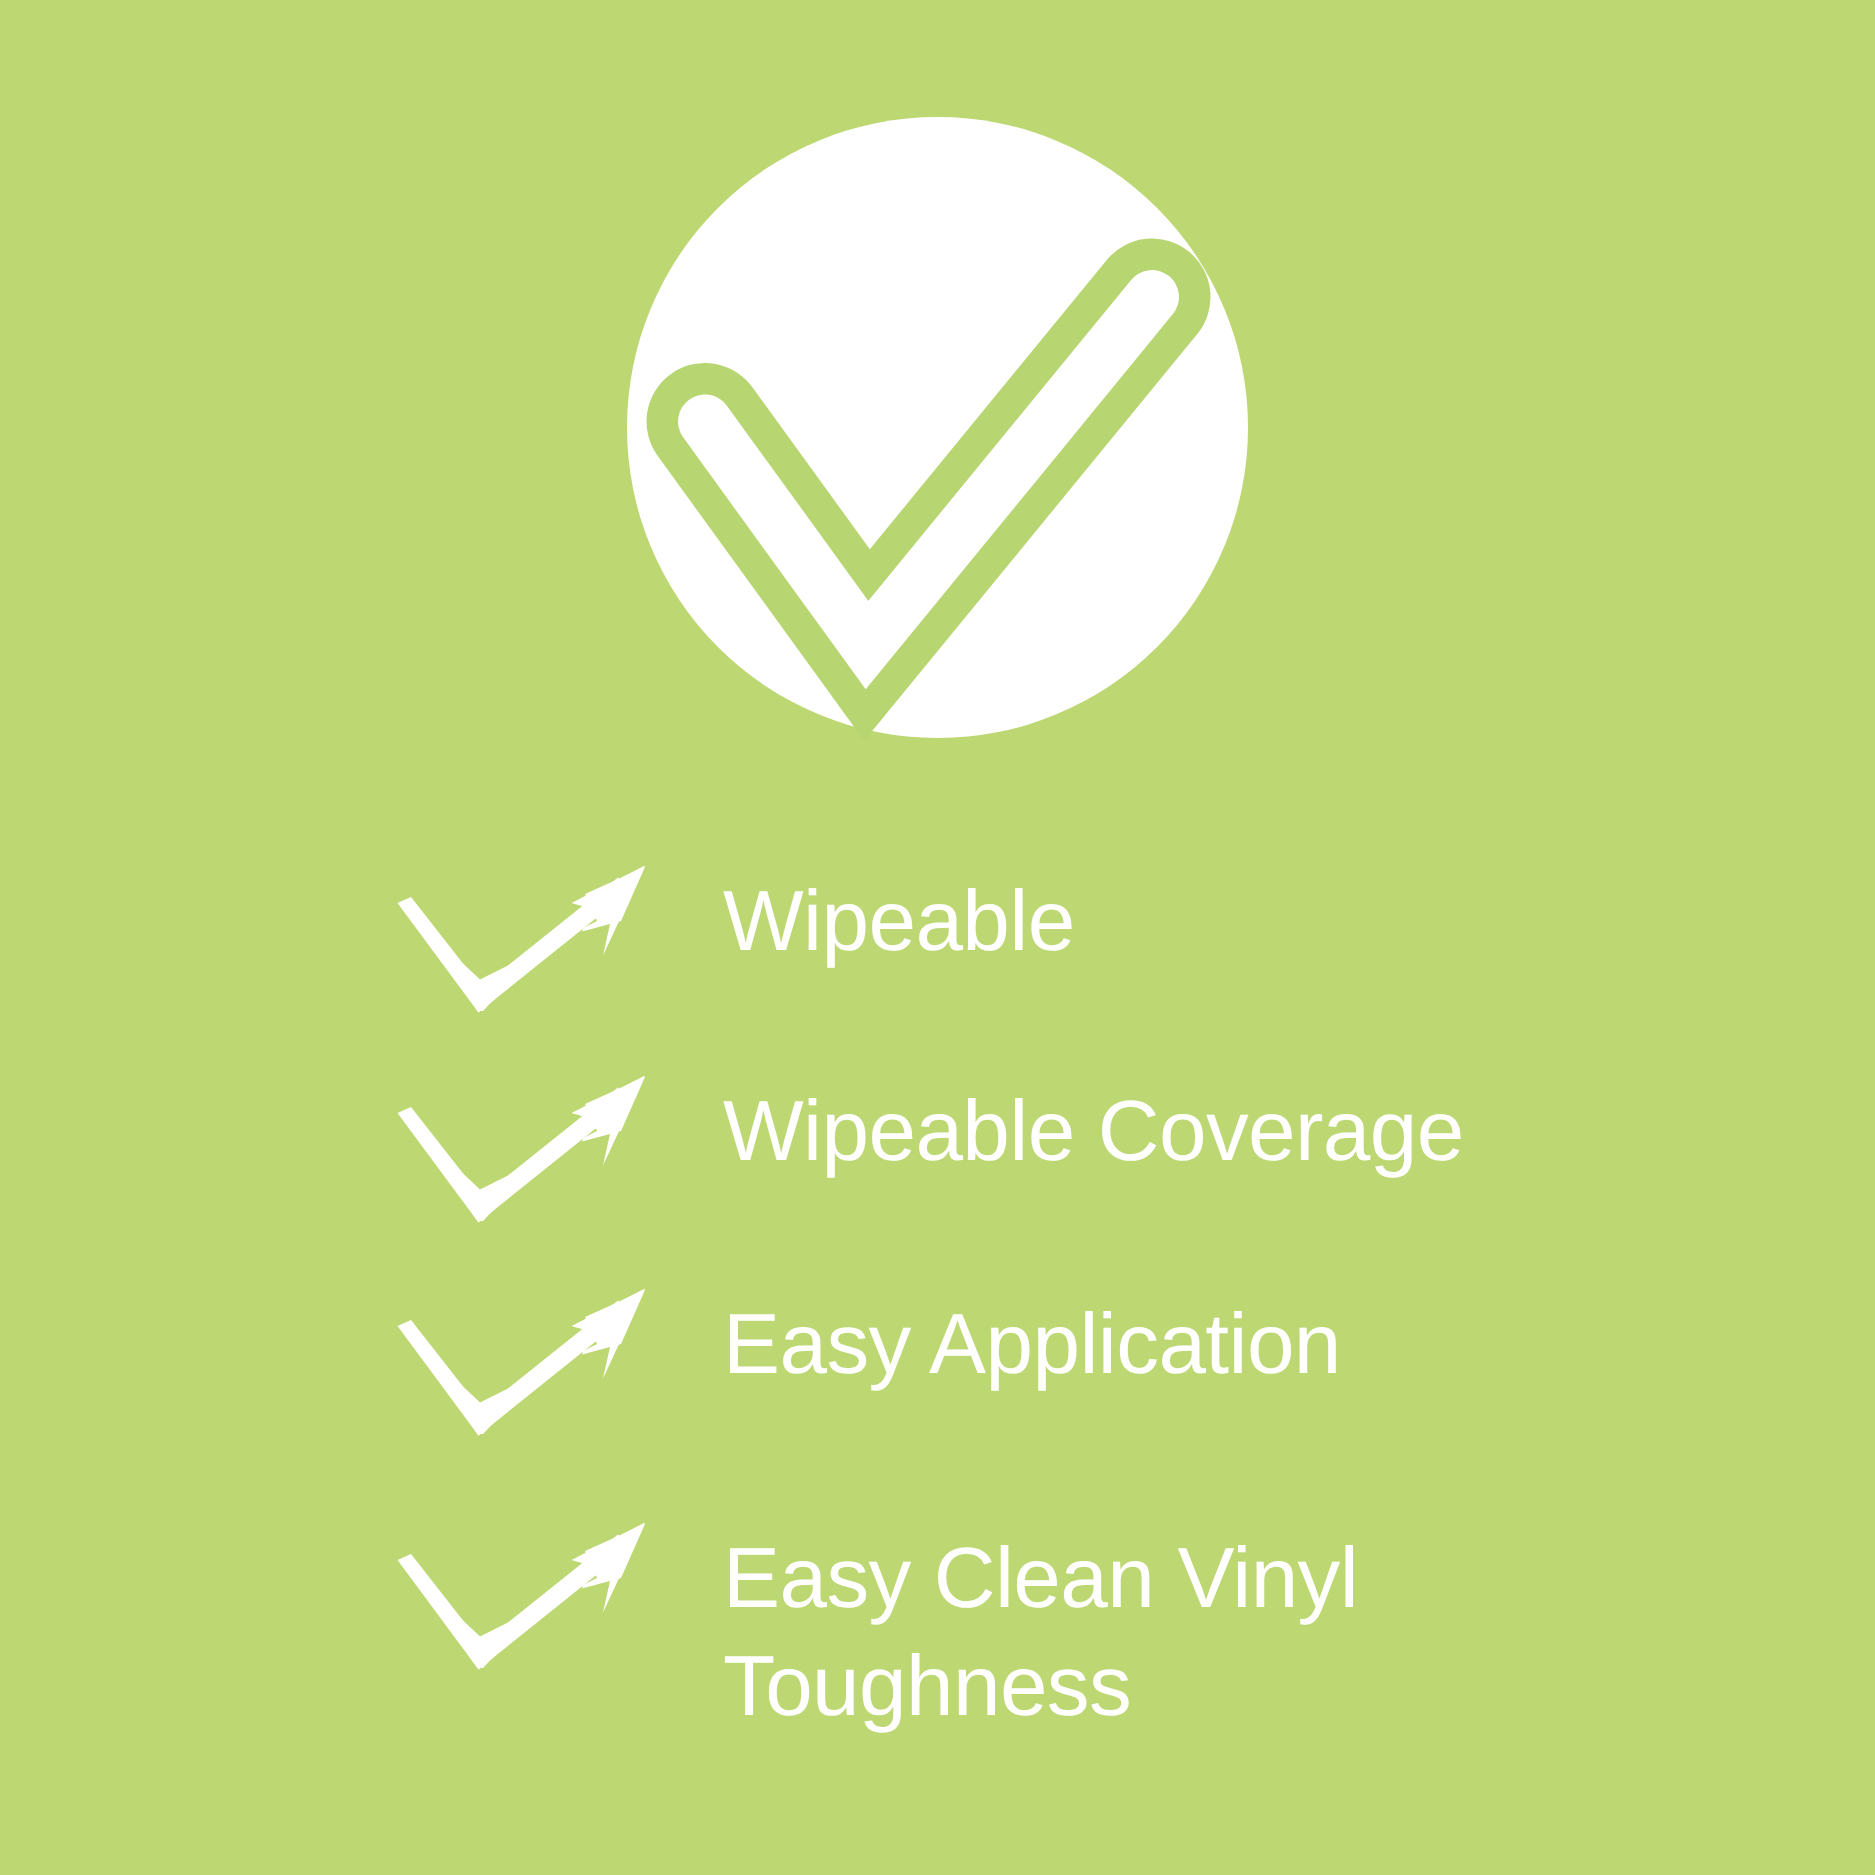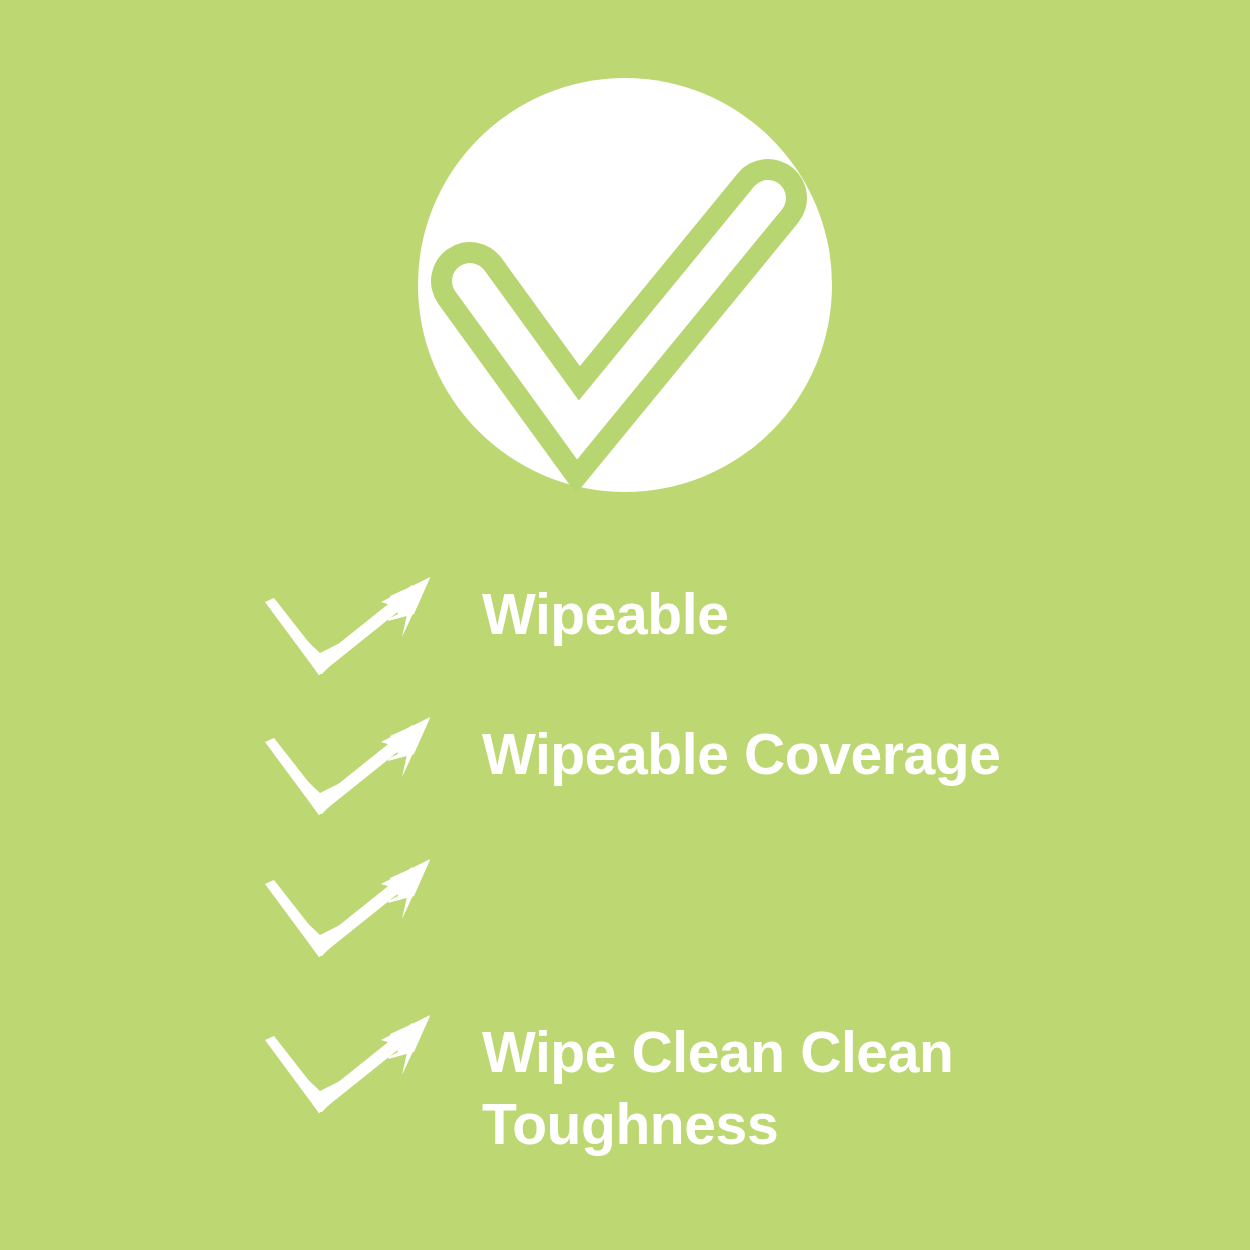--- a/index.html
+++ b/index.html
@@ -63,21 +63,21 @@
   .feature-icon svg {
     display: block;
     width: 175px;
     height: 108px;
   }
 
   .feature-label {
     color: #ffffff;
     font-family: "Liberation Sans", sans-serif;
     font-size: 57px;
-    font-weight: 700;
+    font-weight: 400;
     line-height: 72px;
     letter-spacing: -0.4px;
     white-space: pre-line;
     margin-left: 45px;
     margin-top: 6px;
   }
 </style>
 </head>
 <body>
 
@@ -123,30 +123,31 @@
     <div class="feature-row r2">
       <span class="feature-icon">
         <svg viewBox="0 0 175 108" xmlns="http://www.w3.org/2000/svg" aria-hidden="true">
           <path fill="#ffffff" d="M 6 30 L 58 100 L 60 100 L 136 20 L 126 47 L 152 40 L 168 4
                    L 128 22 L 136 40 L 58 79 Z"></path>
           <path fill="#ffffff" d="M 3 28 L 57 101 L 66 93 L 12 24 Z"></path>
           <path fill="#ffffff" d="M 57 101 L 50 91 L 150 11 L 158 20 Z"></path>
           <path fill="#ffffff" d="M 168 3 L 119 28 L 146 36 L 140 63 Z"></path>
         </svg>
       </span>
+      <span class="feature-label">Easy Application</span>
     </div>
 
     <div class="feature-row r3">
       <span class="feature-icon">
         <svg viewBox="0 0 175 108" xmlns="http://www.w3.org/2000/svg" aria-hidden="true">
           <path fill="#ffffff" d="M 6 30 L 58 100 L 60 100 L 136 20 L 126 47 L 152 40 L 168 4
                    L 128 22 L 136 40 L 58 79 Z"></path>
           <path fill="#ffffff" d="M 3 28 L 57 101 L 66 93 L 12 24 Z"></path>
           <path fill="#ffffff" d="M 57 101 L 50 91 L 150 11 L 158 20 Z"></path>
           <path fill="#ffffff" d="M 168 3 L 119 28 L 146 36 L 140 63 Z"></path>
         </svg>
       </span>
-      <span class="feature-label">Wipe Clean Clean
+      <span class="feature-label">Easy Clean Vinyl
 Toughness</span>
     </div>
 
   </div>
 </div>
 
 </body></html>

